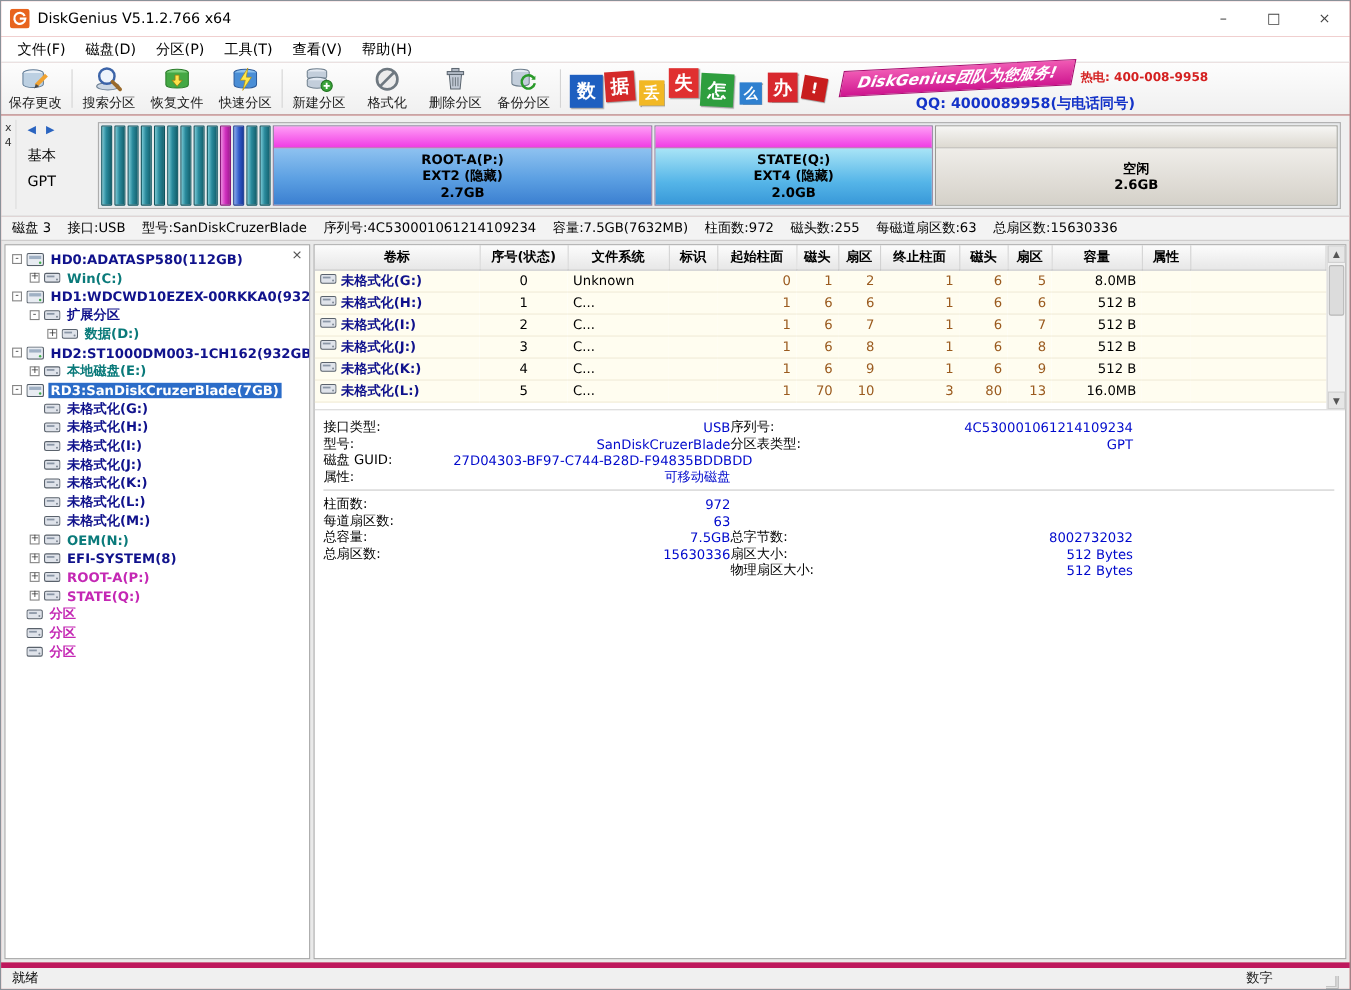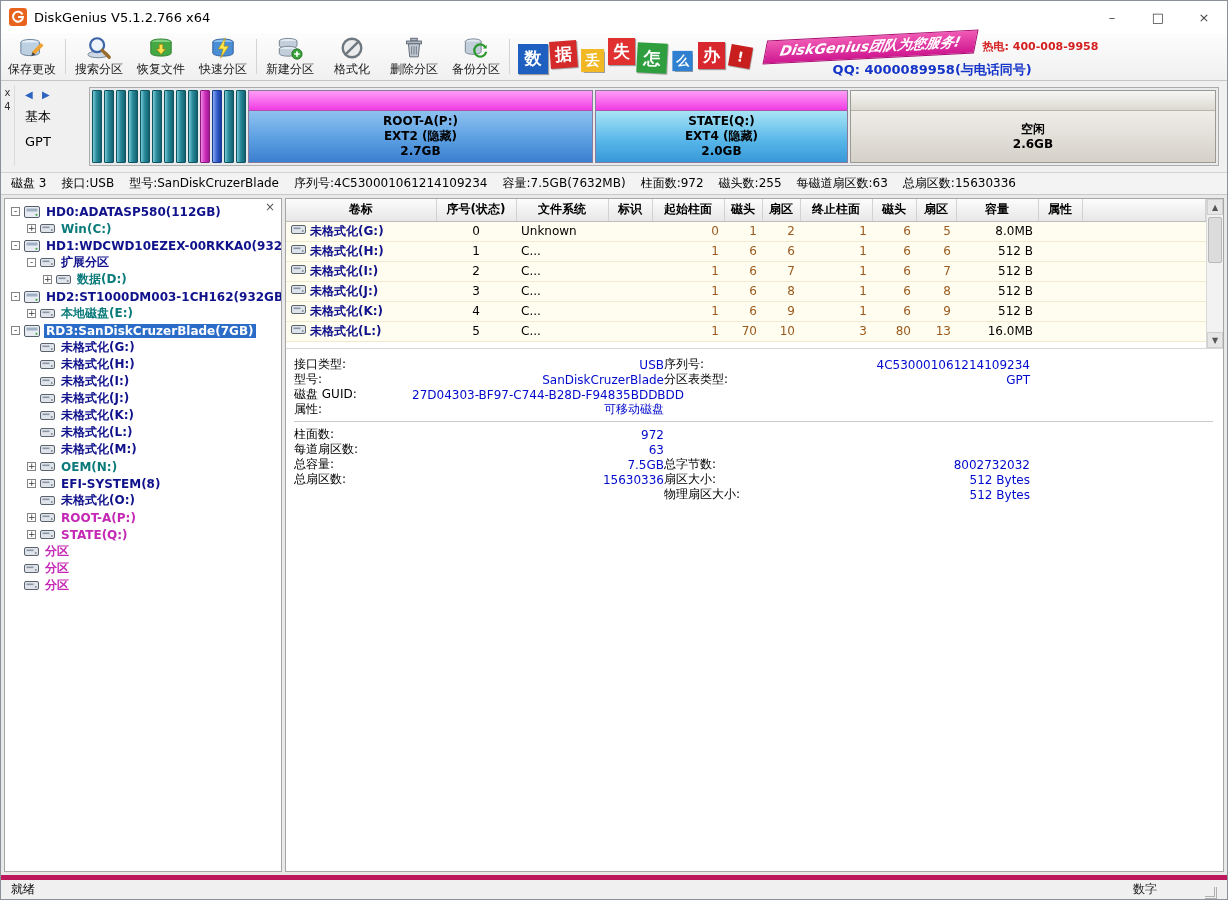--- a/index.html
+++ b/index.html
@@ -116,20 +116,28 @@
         </svg>
     </span>
     <span class="title">DiskGenius V5.1.2.766 x64</span>
     <div class="win-controls">
       <span class="win-btn">–</span>
       <span class="win-btn">□</span>
       <span class="win-btn">×</span>
     </div>
   </div>
 
+  <div class="menubar" id="menubar">
+      <span class="menu-item">文件(F)</span>
+      <span class="menu-item">磁盘(D)</span>
+      <span class="menu-item">分区(P)</span>
+      <span class="menu-item">工具(T)</span>
+      <span class="menu-item">查看(V)</span>
+      <span class="menu-item">帮助(H)</span>
+    </div>
 
   <div class="toolbar">
     <span id="toolbar-buttons" style="display:flex;">
         <div class="tb-btn">
           <span>
             <svg width="26" height="26" viewBox="0 0 28 28">
               <ellipse cx="12" cy="8" rx="10" ry="3.2" fill="#e6eef6" stroke="#5f7a95"></ellipse>
               <path d="M2 8v11c0 1.8 4.5 3.2 10 3.2s10-1.4 10-3.2V8" fill="#bcd0e2" stroke="#5f7a95"></path>
               <line x1="15" y1="20" x2="25" y2="10" stroke="#f0a231" stroke-width="4"></line>
               <path d="M13 23l1.6-4.4L18 21z" fill="#4a4a4a"></path>
@@ -484,31 +492,20 @@
           <div class="tree-row" style="padding-left: 22px;">
             <span class="exp">+</span>
             <span class="t-icon">
               <svg width="15" height="11" viewBox="0 0 15 11">
                 <rect x="0.5" y="1.5" width="14" height="8" rx="1.5" fill="#dfe3ea" stroke="#5a626c"></rect>
                 <rect x="2.5" y="3.5" width="7" height="1.6" fill="#8a96a6"></rect>
                 <circle cx="11.8" cy="7" r="0.9" fill="#7e8794"></circle>
               </svg>
             </span>
             <span class="t-label" style="color: rgb(16, 18, 140);">EFI-SYSTEM(8)</span>
-          </div>
-          <div class="tree-row" style="padding-left: 22px;">
-            <span class="exp-sp"></span>
-            <span class="t-icon">
-              <svg width="15" height="11" viewBox="0 0 15 11">
-                <rect x="0.5" y="1.5" width="14" height="8" rx="1.5" fill="#dfe3ea" stroke="#5a626c"></rect>
-                <rect x="2.5" y="3.5" width="7" height="1.6" fill="#8a96a6"></rect>
-                <circle cx="11.8" cy="7" r="0.9" fill="#7e8794"></circle>
-              </svg>
-            </span>
-            <span class="t-label" style="color: rgb(16, 18, 140);">未格式化(O:)</span>
           </div>
           <div class="tree-row" style="padding-left: 22px;">
             <span class="exp">+</span>
             <span class="t-icon">
               <svg width="15" height="11" viewBox="0 0 15 11">
                 <rect x="0.5" y="1.5" width="14" height="8" rx="1.5" fill="#dfe3ea" stroke="#5a626c"></rect>
                 <rect x="2.5" y="3.5" width="7" height="1.6" fill="#8a96a6"></rect>
                 <circle cx="11.8" cy="7" r="0.9" fill="#7e8794"></circle>
               </svg>
             </span>

